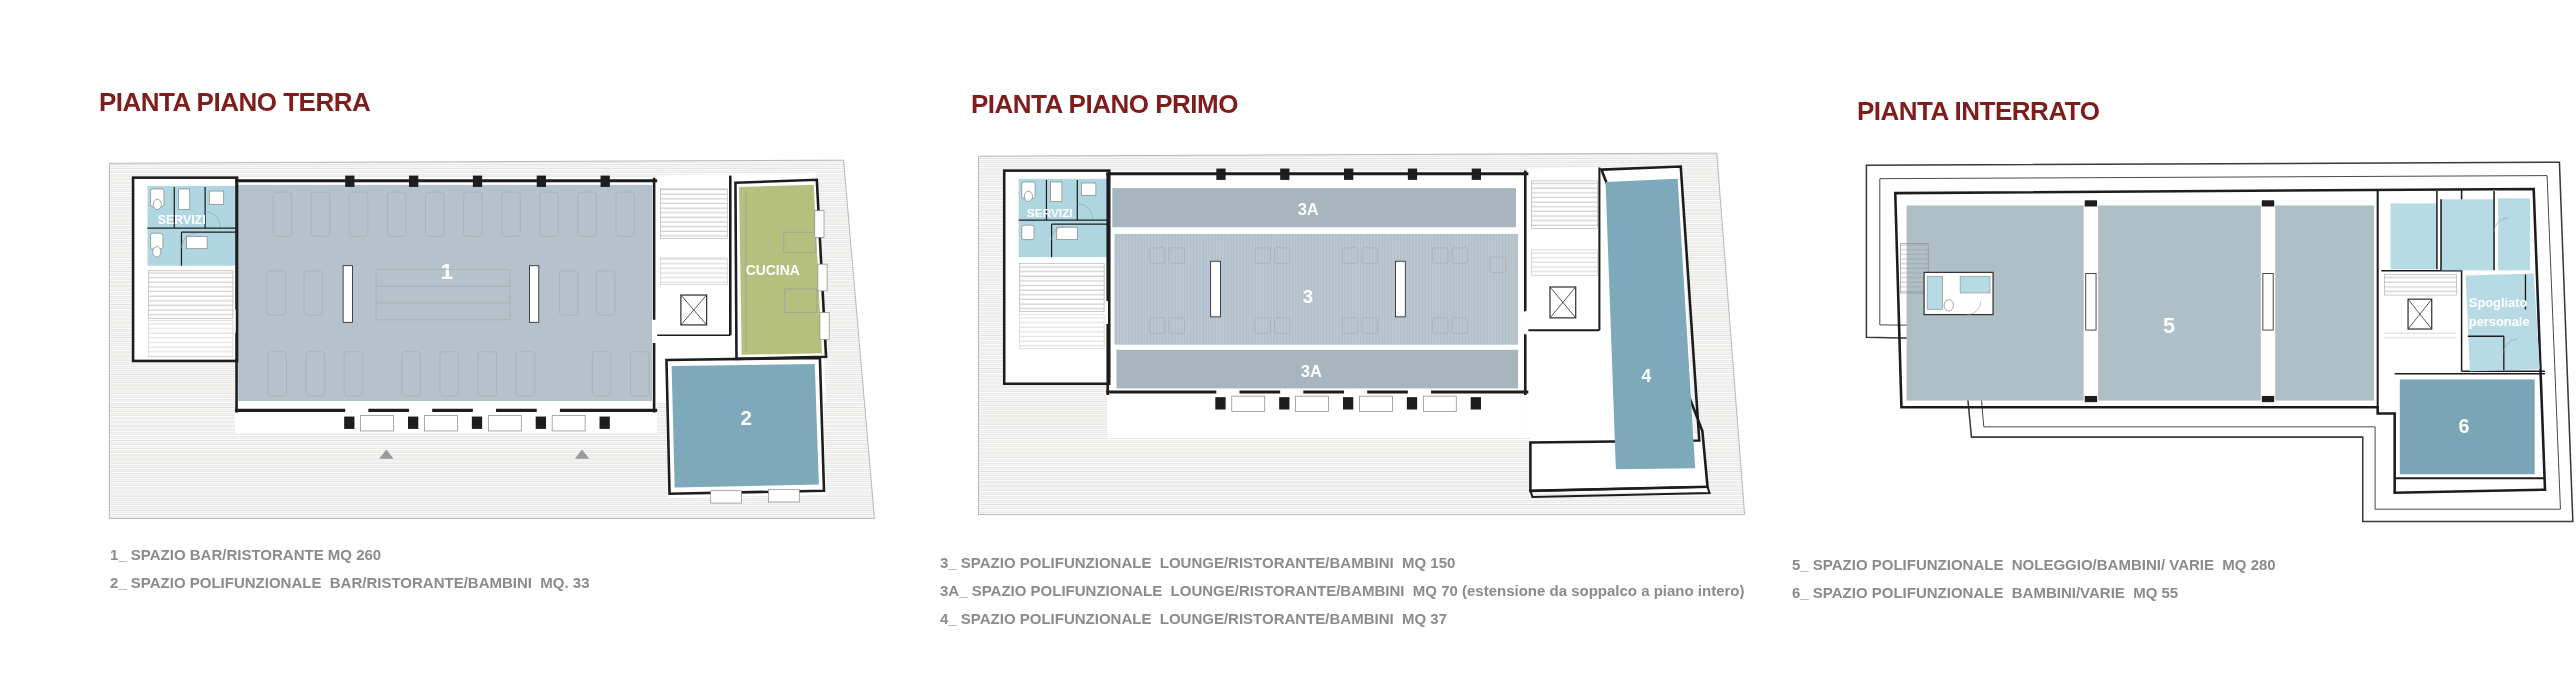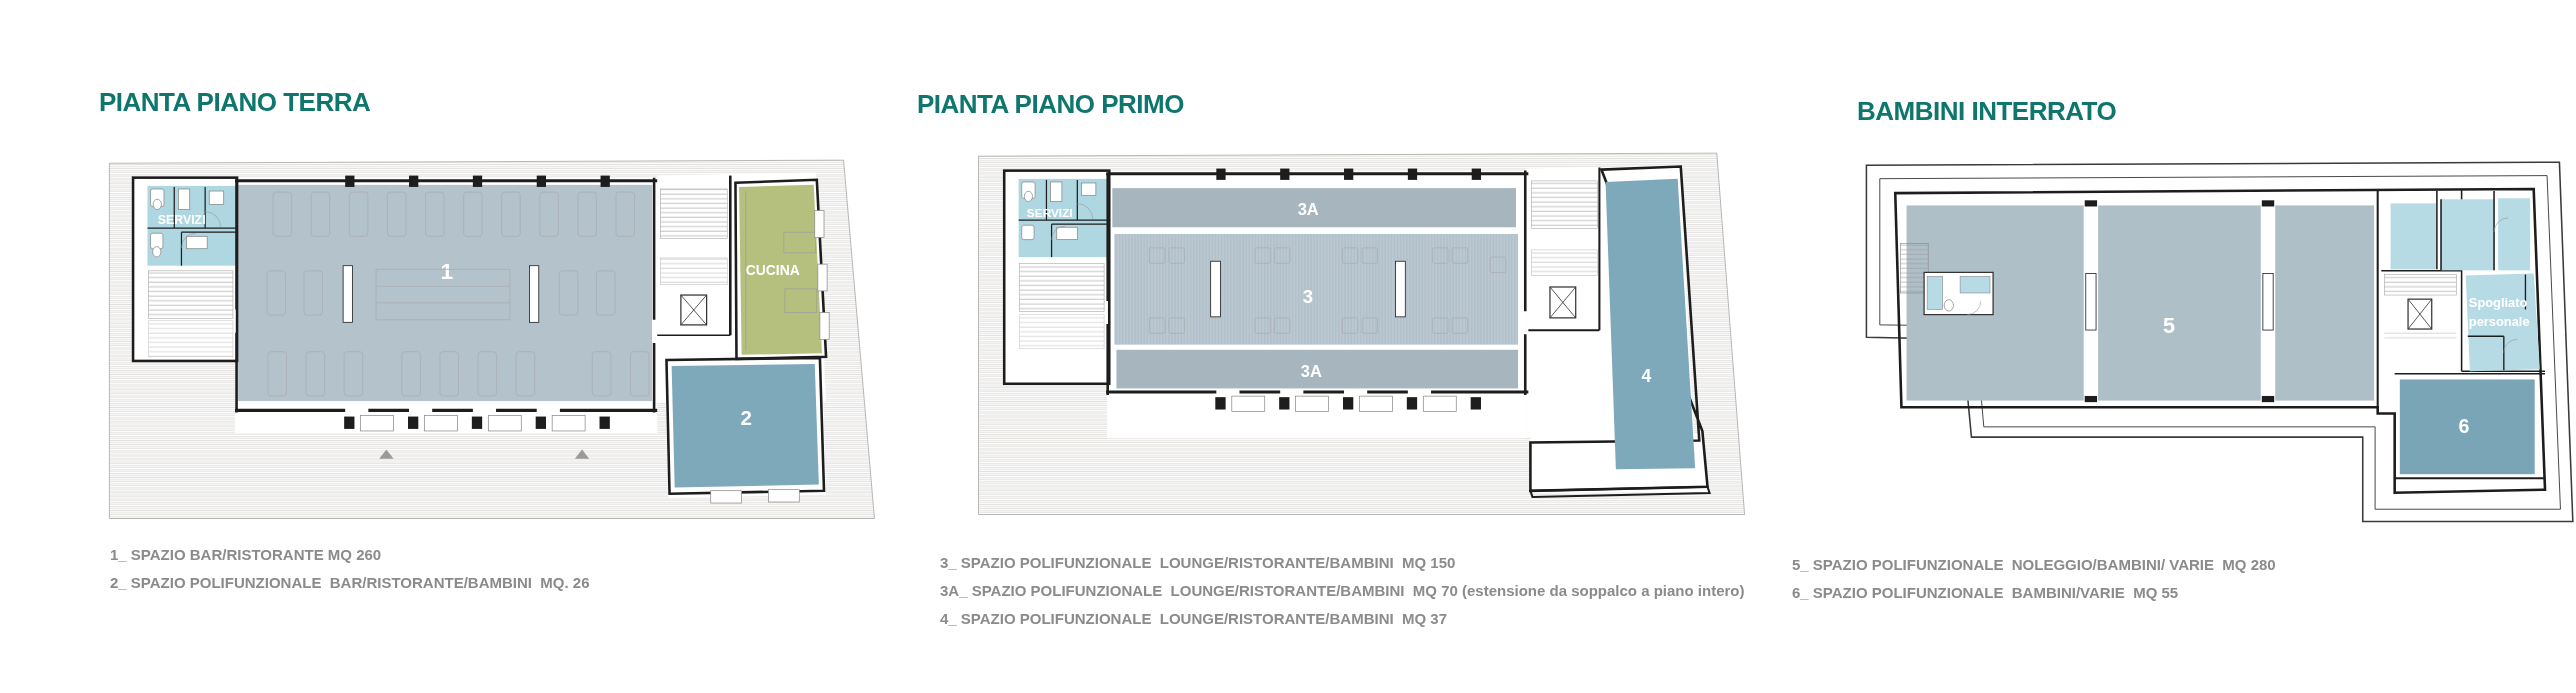--- a/index.html
+++ b/index.html
@@ -1,18 +1,18 @@
 <!DOCTYPE html>
 <html style="font-size:8.2px"><head>
 <meta charset="utf-8">
 <style>
   html,body{margin:0;padding:0;background:#ffffff;}
   #sheet{position:relative;width:2743px;height:694px;background:#ffffff;overflow:hidden;
          font-family:"Liberation Sans", sans-serif;}
-  .plan-title{position:absolute;font-size:26px;font-weight:bold;color:#0f766e;
+  .plan-title{position:absolute;font-size:26px;font-weight:bold;color:#7f1d1d;
               letter-spacing:-0.5px;white-space:nowrap;}
   .legend{position:absolute;}
   .legend div{height:28px;line-height:28px;font-size:15px;font-weight:bold;color:#8b8b8b;
               white-space:pre;}
   svg{position:absolute;}
   .wall{stroke:#1d1d1d;fill:none;}
   .thin{stroke:#9a9a9a;stroke-width:1.3;fill:none;}
   .fixt{stroke:#8a8a8a;stroke-width:1.5;fill:#ffffff;}
   .furn{stroke:#a9aeb3;stroke-width:1.6;fill:none;}
   .roomlabel{fill:#ffffff;font-weight:bold;font-family:"Liberation Sans",sans-serif;}
@@ -21,22 +21,22 @@
   .stepbox{fill:#ffffff;stroke:#888888;stroke-width:1.4;}
   .arc{stroke:#999999;stroke-width:1.2;fill:none;}
   .bound{stroke:#3a3a3a;fill:none;}
 </style>
 </head>
 <body>
 
 <div id="sheet">
 
   <div class="plan-title" style="left:99px;top:87px;">PIANTA PIANO TERRA</div>
-  <div class="plan-title" style="left:917px;top:89px;">PIANTA PIANO PRIMO</div>
-  <div class="plan-title" style="left:1857px;top:96px;">BAMBINI INTERRATO</div>
+  <div class="plan-title" style="left:971px;top:89px;">PIANTA PIANO PRIMO</div>
+  <div class="plan-title" style="left:1857px;top:96px;">PIANTA INTERRATO</div>
 
   <svg style="left:103px;top:155px;" width="783" height="381" viewBox="0 0 1520 740">
     <defs>
       <pattern id="hatchA" width="12" height="8" patternUnits="userSpaceOnUse">
         <path d="M0,2.5 H12" stroke="#cfccc7" stroke-width="1.1"></path>
         <path d="M0,6.5 H12" stroke="#c5c2bd" stroke-width="1.1"></path>
       </pattern>
       <pattern id="stepsP" width="10" height="9" patternUnits="userSpaceOnUse">
         <path d="M0,4 H10" stroke="#9a9a9a" stroke-width="1.1"></path>
       </pattern>
@@ -319,21 +319,21 @@
     <text class="roomlabel" x="1242" y="296" font-size="25">Spogliato</text>
     <text class="roomlabel" x="1242" y="332" font-size="25">personale</text>
 
     <rect x="1108" y="436" width="262" height="184" fill="#79a5b6"></rect>
     <text class="roomlabel" x="1222" y="540" font-size="38">6</text>
     <path class="wall" stroke-width="4" d="M1098,628 H1388"></path>
   </svg>
 
   <div class="legend" style="left:110px;top:541px;">
     <div>1_ SPAZIO BAR/RISTORANTE MQ 260</div>
-    <div>2_ SPAZIO POLIFUNZIONALE  BAR/RISTORANTE/BAMBINI  MQ. 26</div>
+    <div>2_ SPAZIO POLIFUNZIONALE  BAR/RISTORANTE/BAMBINI  MQ. 33</div>
   </div>
 
   <div class="legend" style="left:940px;top:549px;">
     <div>3_ SPAZIO POLIFUNZIONALE  LOUNGE/RISTORANTE/BAMBINI  MQ 150</div>
     <div>3A_ SPAZIO POLIFUNZIONALE  LOUNGE/RISTORANTE/BAMBINI  MQ 70 (estensione da soppalco a piano intero)</div>
     <div>4_ SPAZIO POLIFUNZIONALE  LOUNGE/RISTORANTE/BAMBINI  MQ 37</div>
   </div>
 
   <div class="legend" style="left:1792px;top:551px;">
     <div>5_ SPAZIO POLIFUNZIONALE  NOLEGGIO/BAMBINI/ VARIE  MQ 280</div>

